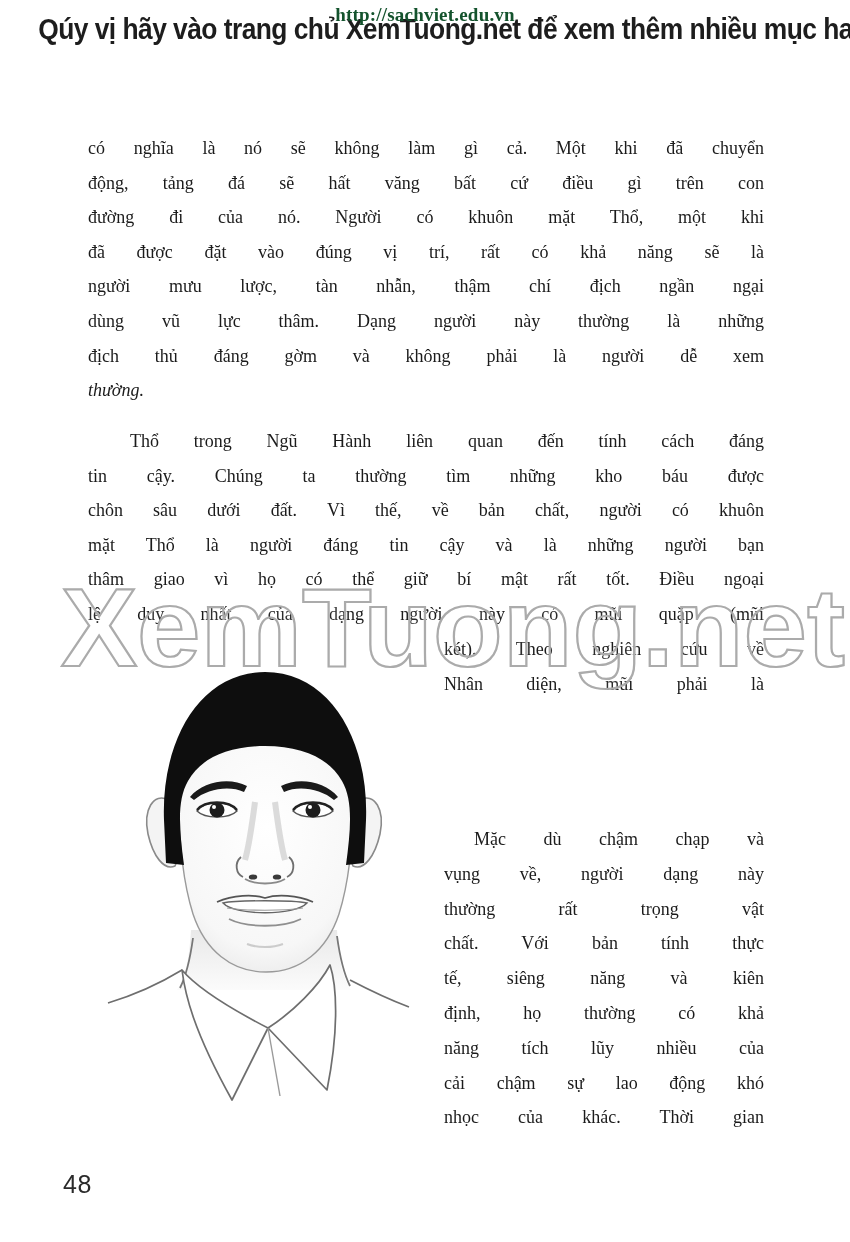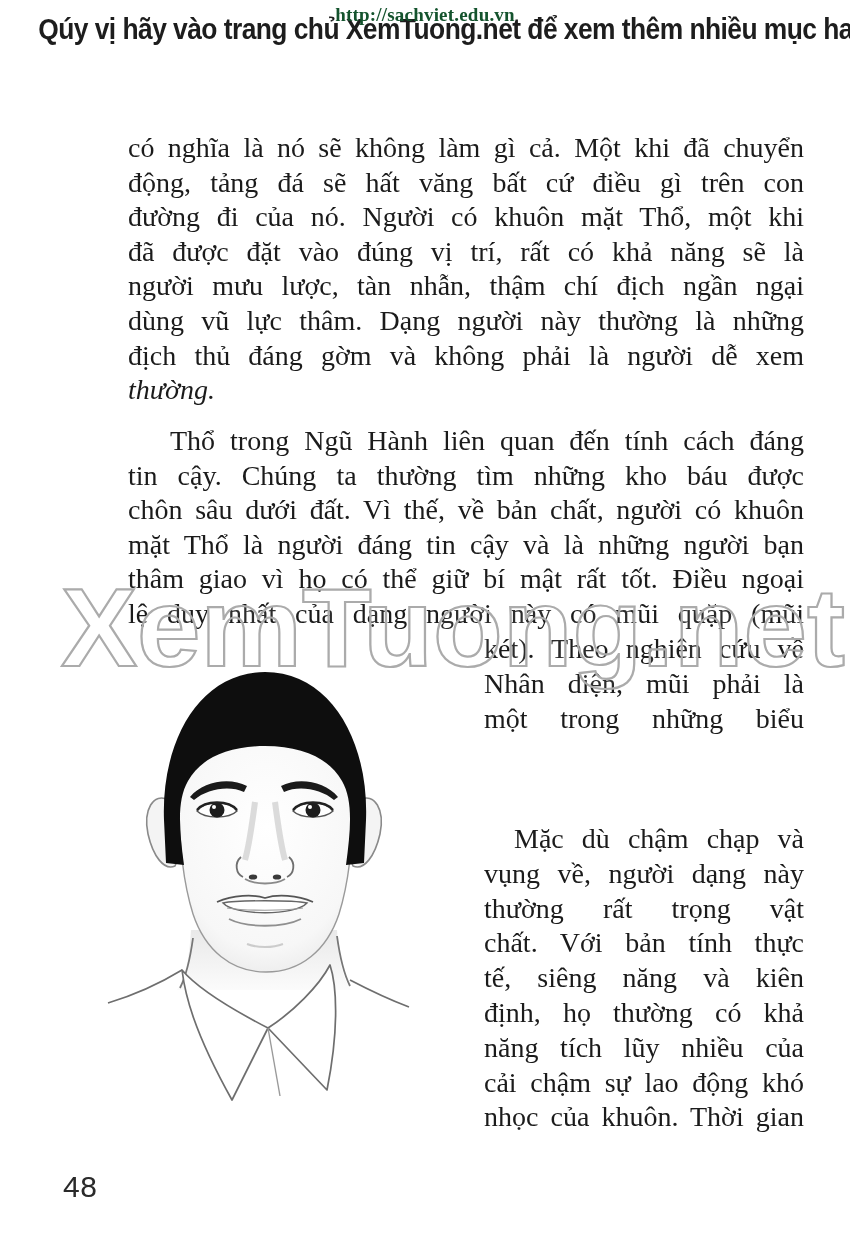--- a/index.html
+++ b/index.html
@@ -16,40 +16,40 @@
     white-space:nowrap;transform:scaleX(0.91);transform-origin:center top;
     z-index:4;
   }
   .hdr-red{
     position:absolute;top:4px;left:0;width:850px;text-align:center;
     font-family:"Liberation Serif","DejaVu Serif",serif;
     font-weight:700;font-size:19px;color:#14532d;letter-spacing:0.2px;
     z-index:5;text-decoration:none;
   }
   
-  .textblock{position:absolute;font-size:28px;z-index:1;margin-left:40px;}
+  .textblock{position:absolute;font-size:18px;z-index:1;}
   .tline{text-align:justify;text-align-last:justify;white-space:normal;}
   .tline.flush{text-align-last:left;font-style:italic;}
   #para1{top:131px;left:88px;width:676px;line-height:34.6px;}
   #para2{top:424px;left:88px;width:676px;line-height:34.6px;}
   #col-cont{top:632px;left:444px;width:320px;line-height:34.8px;}
   #col-para{top:822px;left:444px;width:320px;line-height:34.8px;}
   
   #watermark{position:absolute;left:58px;top:570px;z-index:2;pointer-events:none;}
   #watermark text{
     font-family:"Liberation Sans","DejaVu Sans",sans-serif;font-weight:700;
     fill:rgba(255,255,255,0.08);stroke:#ababab;stroke-width:2.2px;
   }
   
   #face-fig{position:absolute;left:87px;top:650px;z-index:3;}
   
   .pageno{
     position:absolute;left:63px;top:1170px;
     font-family:"Liberation Sans","DejaVu Sans",sans-serif;
-    font-size:30px;color:#2a2a2a;letter-spacing:0.5px;z-index:1;
+    font-size:25px;color:#2a2a2a;letter-spacing:0.5px;z-index:1;
   }
 </style>
 </head>
 <body>
 
 <div id="page">
 
   <div class="hdr-black">Qúy vị hãy vào trang chủ XemTuong.net để xem thêm nhiều mục hay khác</div>
   <a class="hdr-red" href="#">http://sachviet.edu.vn</a>
 
@@ -69,33 +69,32 @@
       <div class="tline">tin cậy. Chúng ta thường tìm những kho báu được</div>
       <div class="tline">chôn sâu dưới đất. Vì thế, về bản chất, người có khuôn</div>
       <div class="tline">mặt Thổ là người đáng tin cậy và là những người bạn</div>
       <div class="tline">thâm giao vì họ có thể giữ bí mật rất tốt. Điều ngoại</div>
       <div class="tline">lệ duy nhất của dạng người này có mũi quặp (mũi</div>
     </div>
 
   <div id="col-cont" class="textblock">
       <div class="tline">két). Theo nghiên cứu về</div>
       <div class="tline">Nhân diện, mũi phải là</div>
-      <div class="tline">một trong những biểu</div>
     </div>
 
   <div id="col-para" class="textblock">
       <div class="tline" style="padding-left: 30px;">Mặc dù chậm chạp và</div>
       <div class="tline">vụng về, người dạng này</div>
       <div class="tline">thường rất trọng vật</div>
       <div class="tline">chất. Với bản tính thực</div>
       <div class="tline">tế, siêng năng và kiên</div>
       <div class="tline">định, họ thường có khả</div>
       <div class="tline">năng tích lũy nhiều của</div>
       <div class="tline">cải chậm sự lao động khó</div>
-      <div class="tline">nhọc của khuôn. Thời gian</div>
+      <div class="tline">nhọc của khác. Thời gian</div>
     </div>
 
   <svg id="watermark" width="792" height="122">
     <text x="3" y="96" font-size="112" textLength="784" lengthAdjust="spacingAndGlyphs">XemTuong.net</text>
   </svg>
 
   <svg id="face-fig" width="350" height="480" viewBox="0 0 350 480">
     <defs>
       <radialGradient id="faceGrad" cx="50%" cy="38%" r="75%">
         <stop offset="0%" stop-color="#ffffff"></stop>

